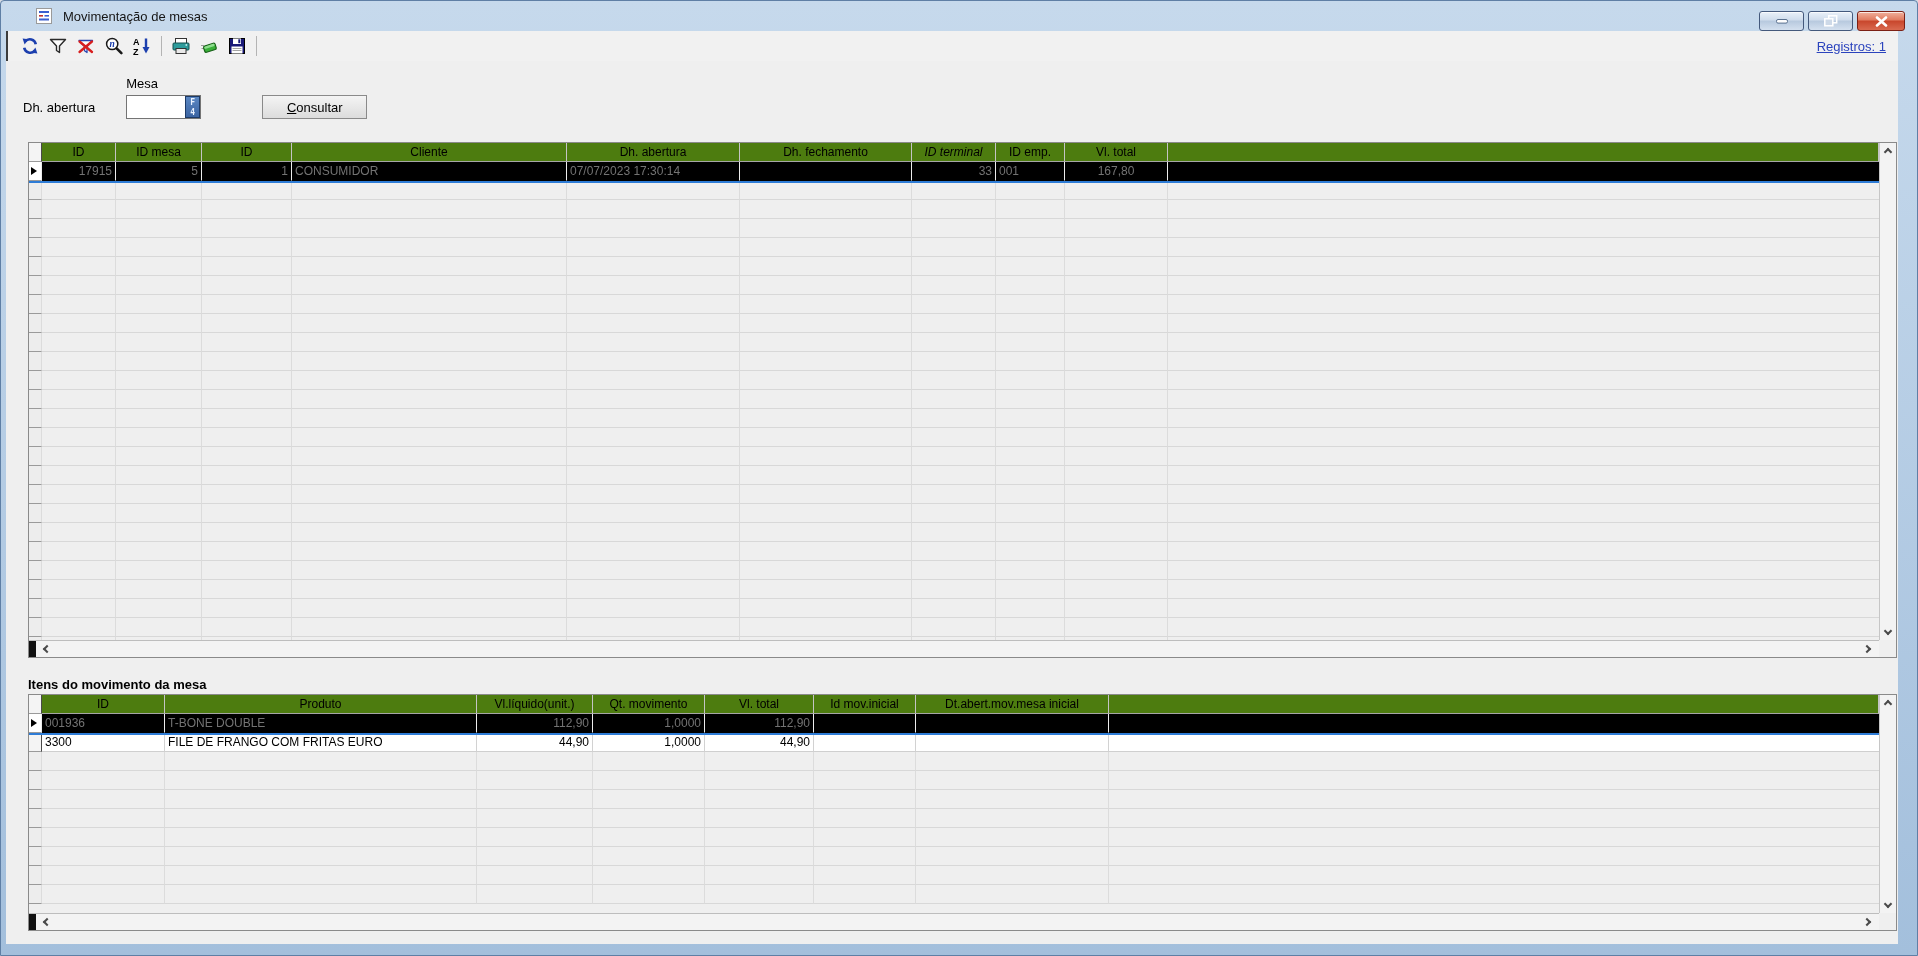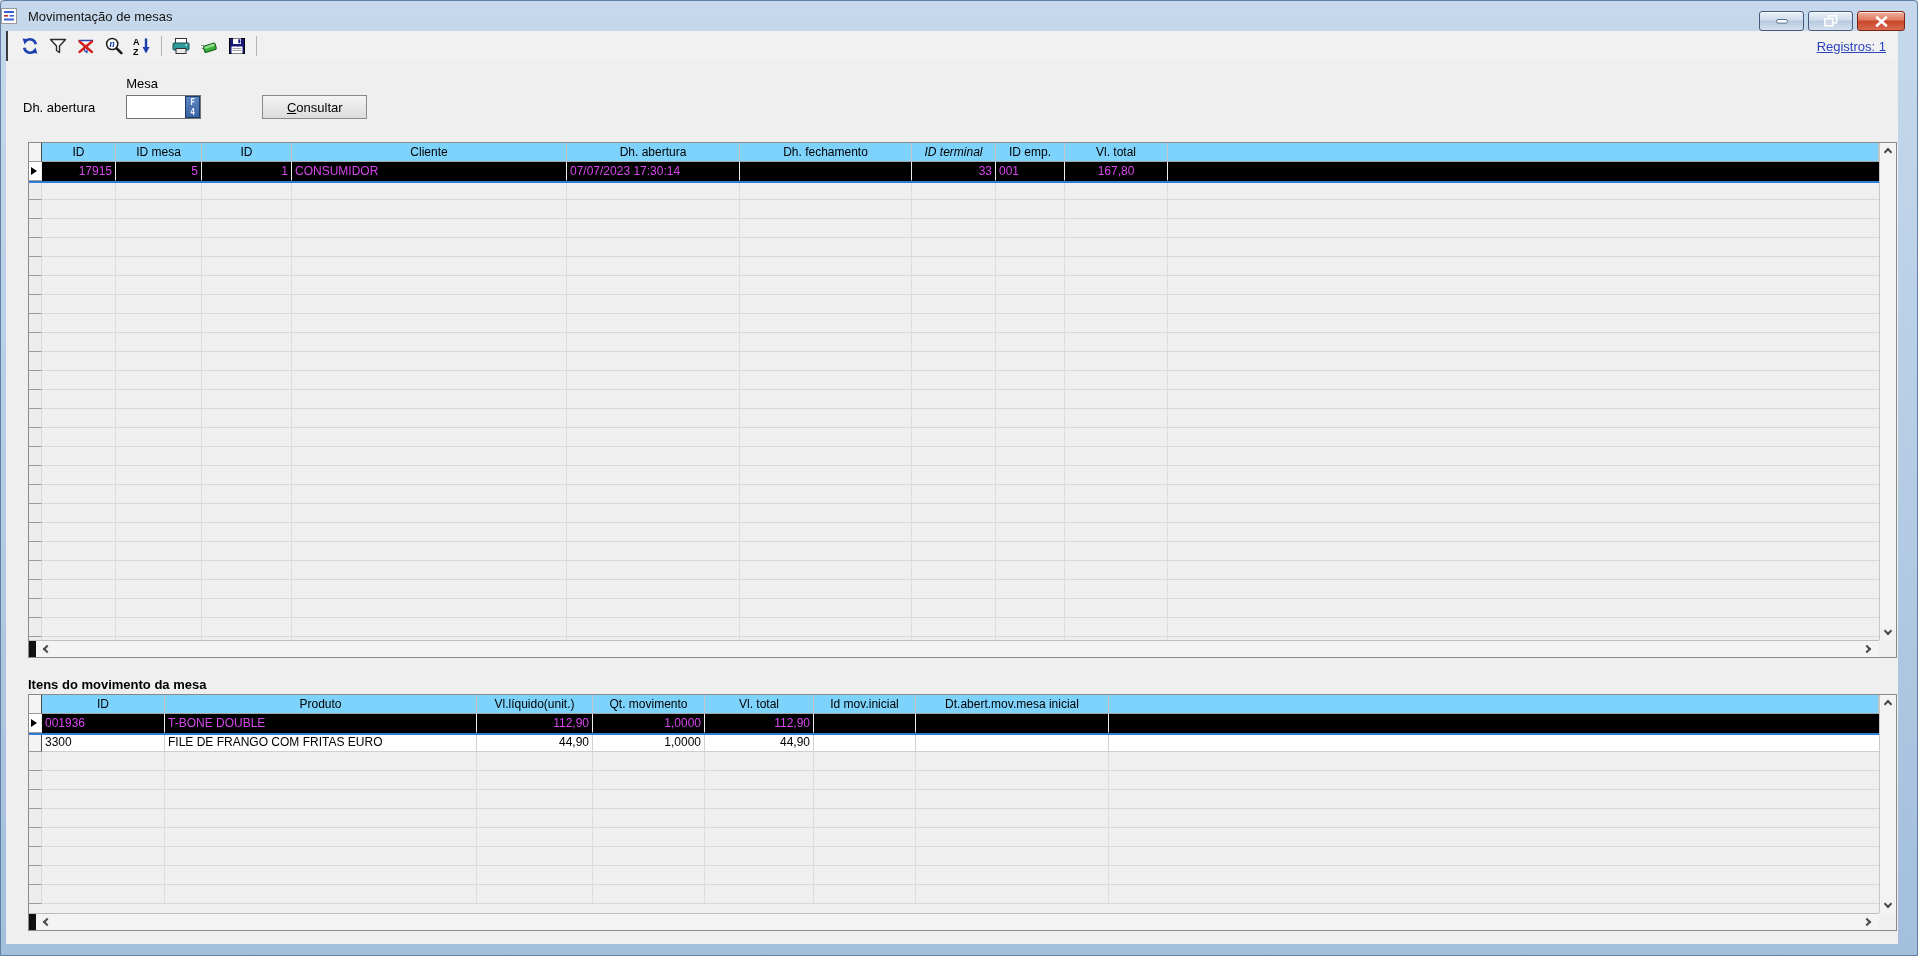--- a/index.html
+++ b/index.html
@@ -1,20 +1,20 @@
 <!DOCTYPE html>
 <html><head>
 <meta charset="utf-8">
 <style>
   html,body{margin:0;padding:0;background:#d7dde5;font-family:"Liberation Sans",sans-serif;}
   *{box-sizing:border-box;}
   .window{position:relative;width:1918px;height:956px;background:linear-gradient(180deg,#c6d9ec,#a3bfdc);
     border:1px solid #5f7fa5;border-radius:4px 4px 0 0;overflow:hidden;}
   
-  .titlebar{height:30px;display:flex;align-items:center;}
+  .titlebar{height:30px;display:flex;align-items:center;padding-left:35px;}
   .app-icon{width:16px;height:16px;margin-right:11px;flex:none;}
   .title-text{font-size:13px;color:#151515;}
   .win-controls{margin-left:auto;margin-right:12px;margin-top:10px;display:flex;gap:4px;}
   .wbtn{width:45px;height:20px;border:1px solid #44597c;border-radius:3px;
     background:linear-gradient(#eaf1f9,#cfdcec 45%,#b7c9de 50%,#d4e0ef);
     display:flex;align-items:center;justify-content:center;box-shadow:inset 0 1px 0 rgba(255,255,255,.7);}
   .wbtn.close{width:48px;border-color:#7c2014;background:linear-gradient(#f0b09c,#e07a5f 45%,#c8462c 50%,#d96a50);}
   
   .client{position:absolute;left:5px;right:19px;top:30px;bottom:11px;background:#efefef;overflow:hidden;}
   .toolbar{height:30px;display:flex;align-items:center;background:#f1f1f1;border-left:2px solid #3c3c3c;padding:0 12px 0 8px;}
@@ -46,27 +46,27 @@
   .btn-consultar::first-letter{text-decoration:underline;}
   
   .grid{position:relative;width:1869px;margin-left:22px;border:1px solid #8a8a8a;background:#efefef;padding:0 17px 17px 0;}
   .grid.master{margin-top:23px;}
   .grid.detail{margin-top:2px;}
   .g-main{overflow:hidden;width:100%;}
   .g-row{display:flex;height:19px;flex:none;}
   .g-cell{flex:none;border-right:1px solid #d2d2d2;border-bottom:1px solid #cfcfcf;background:#fff;
     font-size:12px;line-height:18px;padding:0 3px;white-space:nowrap;overflow:hidden;color:#000;}
   .g-fill{flex:1 1 auto;border-right:none;}
-  .g-hcell{background:#7dd3fc;text-align:center;border-right:1px solid #c4c4c4;border-bottom:1px solid #a6a6a6;}
+  .g-hcell{background:#4d7c0f;text-align:center;border-right:1px solid #c4c4c4;border-bottom:1px solid #a6a6a6;}
   .g-ind{width:13px;padding:0;border-right:1px solid #4a4a4a;background:#f4f4f4;border-bottom:1px solid #9a9a9a;}
   .g-row.empty .g-cell{background:#efefef;border-right-color:#dcdcdc;border-bottom-color:#d8d8d8;}
   .g-row.empty .g-ind{background:#ededed;border-bottom-color:#9a9a9a;}
   .g-row.alt .g-cell{background:#d9ecfa;}
   .g-row.sel{box-shadow:0 2px 0 0 #2e7cd6;position:relative;z-index:1;}
-  .g-row.sel .g-cell{background:#000;color:#d946ef;border-right-color:#ececec;border-bottom-color:#000;}
+  .g-row.sel .g-cell{background:#000;color:#737373;border-right-color:#ececec;border-bottom-color:#000;}
   .g-row.sel .g-ind{background:#fff;border-bottom-color:#9a9a9a;}
   .tri{display:inline-block;margin:5px 0 0 2px;width:0;height:0;border-left:6px solid #000;
     border-top:4px solid transparent;border-bottom:4px solid transparent;}
   .g-vsb{position:absolute;right:0;top:0;bottom:17px;width:17px;background:#f3f3f3;border-left:1px solid #c6c6c6;
     display:flex;flex-direction:column;justify-content:space-between;align-items:center;padding:6px 0;}
   .g-hsb{position:absolute;left:0;right:17px;bottom:0;height:17px;background:#f3f3f3;border-top:1px solid #bdbdbd;
     display:flex;align-items:center;}
   .hsb-thumb{width:7px;height:16px;background:#101010;flex:none;}
   .hsb-spacer{flex:1 1 auto;}
   .chev{display:inline-block;width:6px;height:6px;border-right:2px solid #4a4a4a;border-bottom:2px solid #4a4a4a;}

